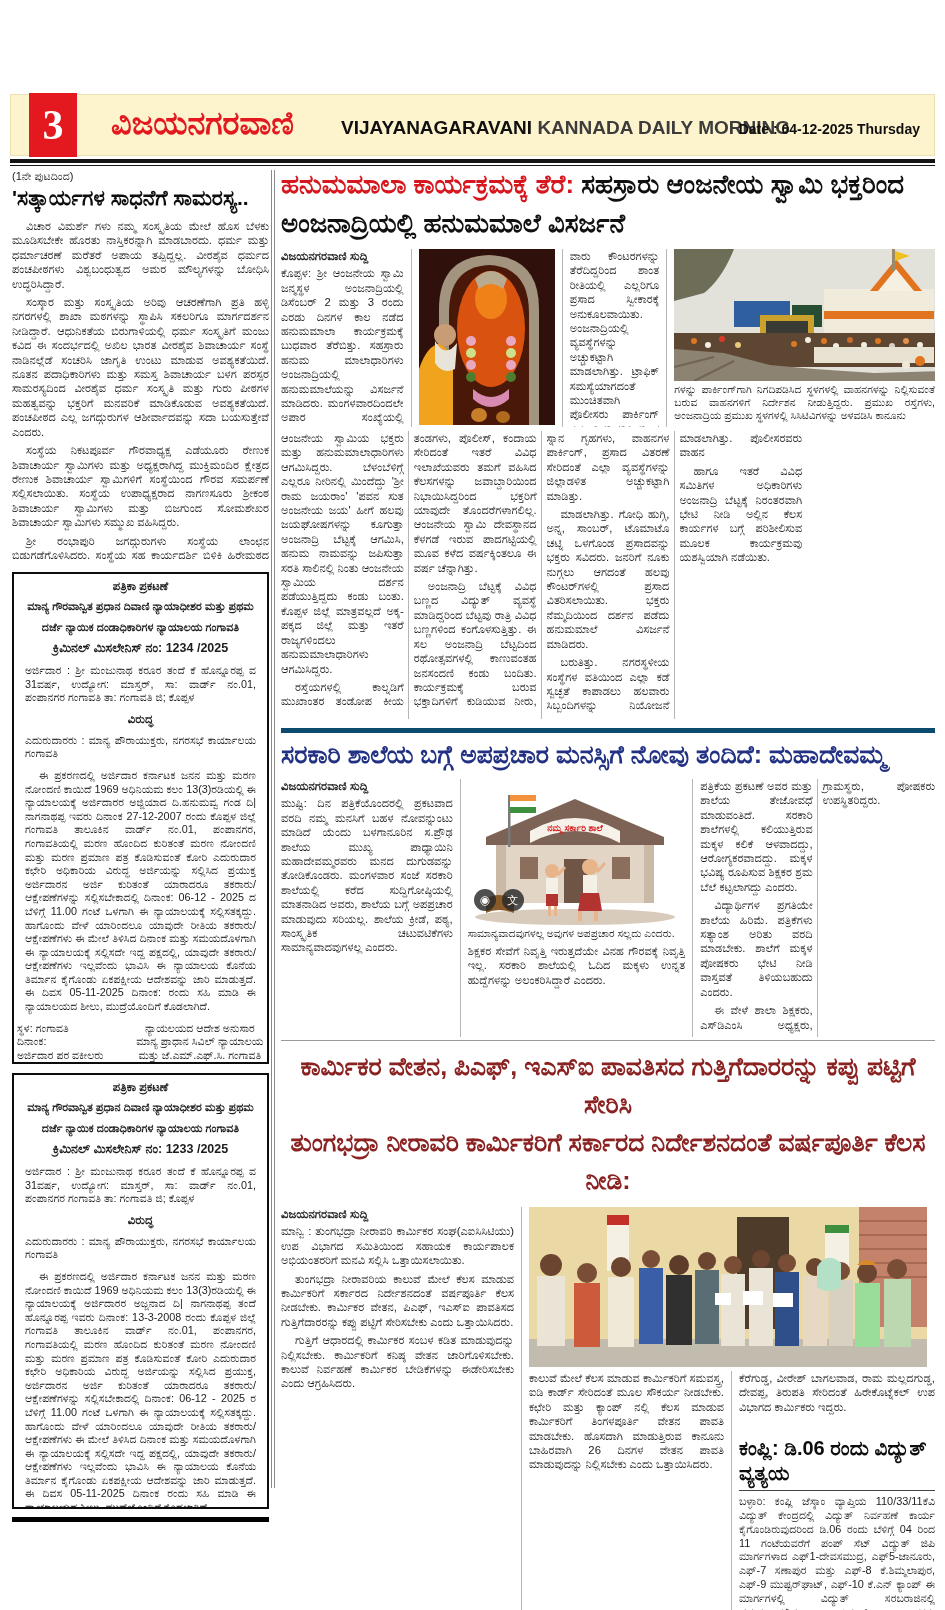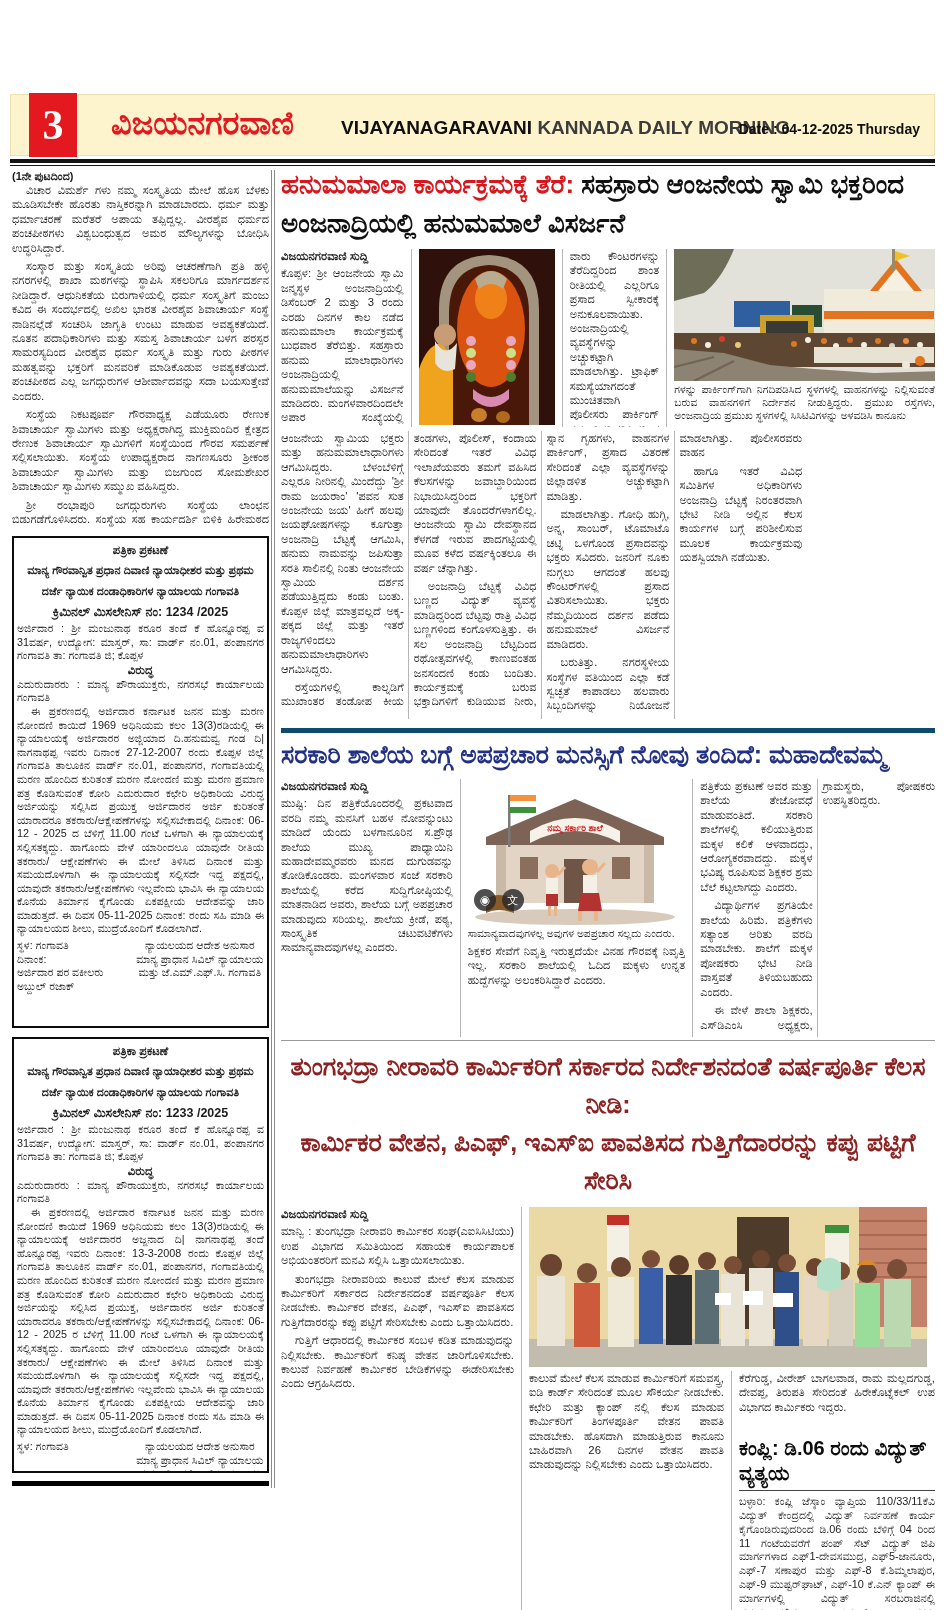--- a/index.html
+++ b/index.html
@@ -18,28 +18,28 @@
   .hdate{position:absolute;right:14px;top:26px;font-size:14px;font-weight:bold;color:#101010;}
   .rule1{position:absolute;left:10px;top:159px;width:925px;height:4px;background:#141414;}
   .rule2{position:absolute;left:10px;top:165px;width:925px;height:1px;background:#141414;}
   
   .body-txt{font-size:11.3px;line-height:14.4px;text-align:justify;color:#222;}
   .byline{font-weight:bold;font-size:11.5px;margin:0 0 3px 0;}
   p{margin:0 0 4px 0;text-indent:14px;}
   p.nofirst{text-indent:0;}
   
   .leftcol{position:absolute;left:12px;top:170px;width:257px;}
-  .cont-tag{font-size:11px;font-weight:bold;margin:0;}
+  .cont-tag{font-size:11px;font-weight:normal;margin:0;}
   .lheadline{font-size:21px;font-weight:bold;color:#0d0d0d;line-height:26px;margin:2px 0 8px 0;}
   .lparas{height:344px;overflow:hidden;}
   .notice{border:2.5px solid #0c0c0c;padding:6px 3px;box-sizing:border-box;margin-top:9px;overflow:hidden;}
   .n-press{text-align:center;font-weight:bold;font-size:11.5px;margin:0;}
   .n-court{text-align:center;font-weight:bold;font-size:11px;line-height:21px;margin:3px 0;}
   .n-case{text-align:center;font-weight:bold;font-size:12.5px;margin:2px 0;}
-  .n-line{font-size:10.8px;line-height:13.6px;text-align:justify;margin:0;}
+  .n-line{font-size:10.8px;line-height:13.6px;text-align:justify;margin:8px;}
   .n-versus{text-align:center;font-weight:bold;font-size:11.5px;margin:1px 0;}
   .n-foot{display:flex;justify-content:space-between;font-size:10.8px;line-height:13.5px;margin-top:3px;}
   .n-foot .fl{width:46%;}
   .n-foot .fr{width:52%;text-align:center;}
   .thickline{height:5px;background:#000;margin-top:8px;}
   
   .vsep{position:absolute;left:271px;top:170px;height:1318px;width:2px;
         border-left:1px solid #8a8a8a;border-right:1px solid #8a8a8a;}
   
   .a1{position:absolute;left:281px;top:165px;width:654px;}
@@ -84,20 +84,21 @@
       </div>
     <div class="masthead-kn">ವಿಜಯನಗರವಾಣಿ</div>
     <div class="masthead-en"><span class="b">VIJAYANAGARAVANI</span><span class="r"> KANNADA DAILY MORNING</span></div>
     <div class="hdate">Date : 04-12-2025 Thursday</div>
   </div>
   <div class="rule1"></div>
   <div class="rule2"></div>
 
   <div class="leftcol">
     <p class="cont-tag nofirst">(1ನೇ ಪುಟದಿಂದ)</p>
+    <div class="lheadline">'ಸತ್ಕಾರ್ಯಗಳ ಸಾಧನೆಗೆ ಸಾಮರಸ್ಯ..</div>
     <div class="lparas body-txt">
       <p>ವಿಚಾರ ವಿಮರ್ಶೆ ಗಳು ನಮ್ಮ ಸಂಸ್ಕೃತಿಯ ಮೇಲೆ ಹೊಸ ಬೆಳಕು ಮೂಡಿಸಬೇಕೇ ಹೊರತು ನಾಸ್ತಿಕರನ್ನಾಗಿ ಮಾಡಬಾರದು. ಧರ್ಮ ಮತ್ತು ಧರ್ಮಾಚರಣೆ ಮರೆತರೆ ಅಪಾಯ ತಪ್ಪಿದ್ದಲ್ಲ. ವೀರಶೈವ ಧರ್ಮದ ಪಂಚಪೀಠಗಳು ವಿಶ್ವಬಂಧುತ್ವದ ಅಮರ ಮೌಲ್ಯಗಳನ್ನು ಬೋಧಿಸಿ ಉದ್ಧರಿಸಿದ್ದಾರೆ.</p>
       <p>ಸಂಸ್ಕಾರ ಮತ್ತು ಸಂಸ್ಕೃತಿಯ ಅರಿವು ಆಚರಣೆಗಾಗಿ ಪ್ರತಿ ಹಳ್ಳಿ ನಗರಗಳಲ್ಲಿ ಶಾಖಾ ಮಠಗಳನ್ನು ಸ್ಥಾಪಿಸಿ ಸಕಲರಿಗೂ ಮಾರ್ಗದರ್ಶನ ನೀಡಿದ್ದಾರೆ. ಆಧುನಿಕತೆಯ ಬಿರುಗಾಳಿಯಲ್ಲಿ ಧರ್ಮ ಸಂಸ್ಕೃತಿಗೆ ಮಂಜು ಕವಿದ ಈ ಸಂದರ್ಭದಲ್ಲಿ ಅಖಿಲ ಭಾರತ ವೀರಶೈವ ಶಿವಾಚಾರ್ಯ ಸಂಸ್ಥೆ ನಾಡಿನಲ್ಲೆಡೆ ಸಂಚರಿಸಿ ಜಾಗೃತಿ ಉಂಟು ಮಾಡುವ ಅವಶ್ಯಕತೆಯಿದೆ. ನೂತನ ಪದಾಧಿಕಾರಿಗಳು ಮತ್ತು ಸಮಸ್ತ ಶಿವಾಚಾರ್ಯ ಬಳಗ ಪರಸ್ಪರ ಸಾಮರಸ್ಯದಿಂದ ವೀರಶೈವ ಧರ್ಮ ಸಂಸ್ಕೃತಿ ಮತ್ತು ಗುರು ಪೀಠಗಳ ಮಹತ್ವವನ್ನು ಭಕ್ತರಿಗೆ ಮನವರಿಕೆ ಮಾಡಿಕೊಡುವ ಅವಶ್ಯಕತೆಯಿದೆ. ಪಂಚಪೀಠದ ಎಲ್ಲ ಜಗದ್ಗುರುಗಳ ಆಶೀರ್ವಾದವನ್ನು ಸದಾ ಬಯಸುತ್ತೇವೆ ಎಂದರು.</p>
       <p>ಸಂಸ್ಥೆಯ ನಿಕಟಪೂರ್ವ ಗೌರವಾಧ್ಯಕ್ಷ ಎಡೆಯೂರು ರೇಣುಕ ಶಿವಾಚಾರ್ಯ ಸ್ವಾಮಿಗಳು ಮತ್ತು ಅಧ್ಯಕ್ಷರಾಗಿದ್ದ ಮುಕ್ತಿಮಂದಿರ ಕ್ಷೇತ್ರದ ರೇಣುಕ ಶಿವಾಚಾರ್ಯ ಸ್ವಾಮಿಗಳಿಗೆ ಸಂಸ್ಥೆಯಿಂದ ಗೌರವ ಸಮರ್ಪಣೆ ಸಲ್ಲಿಸಲಾಯಿತು. ಸಂಸ್ಥೆಯ ಉಪಾಧ್ಯಕ್ಷರಾದ ನಾಗಣಸೂರು ಶ್ರೀಕಂಠ ಶಿವಾಚಾರ್ಯ ಸ್ವಾಮಿಗಳು ಮತ್ತು ಬಿಜಗುಂದ ಸೋಮಶೇಖರ ಶಿವಾಚಾರ್ಯ ಸ್ವಾಮಿಗಳು ಸಮ್ಮುಖ ವಹಿಸಿದ್ದರು.</p>
       <p>ಶ್ರೀ ರಂಭಾಪುರಿ ಜಗದ್ಗುರುಗಳು ಸಂಸ್ಥೆಯ ಲಾಂಛನ ಬಿಡುಗಡೆಗೊಳಿಸಿದರು. ಸಂಸ್ಥೆಯ ಸಹ ಕಾರ್ಯದರ್ಶಿ ಬಿಳಿಕಿ ಹಿರೇಮಠದ ರಾಜೇಶ್ವರ ಶಿವಾಚಾರ್ಯ ಸ್ವಾಮಿ, ಡಾ.ಜಿ.ಎಂ.ಚಂದ್ರಶೇಖರಯ್ಯ, ಶಂಭುಲಿಂಗ ಗಯ್ಯ ಸಿ.ಹಿರೇಮಠ, ಎಂ.ರಾಜಶೇಖರ, ದೇವಾಪುರ ಹಿರೇಮಠದ ಶಿವ ಮೂರ್ತಿ ಶಿವಾಚಾರ್ಯ ಸ್ವಾಮಿ, ಶ್ರೀನಿವಾಸ ಸರಡಗಿಯ ಡಾ.ರೇವಣಸಿದ್ಧ ಶಿವಾಚಾರ್ಯ ಸ್ವಾಮಿ, ಸಮಾರಂಭದಲ್ಲಿ ಉಪಸ್ಥಿತರಿದ್ದರು.</p>
     </div>
 
     <div class="notice" style="height:492px;">
       <p class="n-press nofirst">ಪತ್ರಿಕಾ ಪ್ರಕಟಣೆ</p>
       <div class="n-court">ಮಾನ್ಯ ಗೌರವಾನ್ವಿತ ಪ್ರಧಾನ ದಿವಾಣಿ ನ್ಯಾಯಾಧೀಶರ ಮತ್ತು ಪ್ರಥಮ ದರ್ಜೆ ನ್ಯಾಯಿಕ ದಂಡಾಧಿಕಾರಿಗಳ ನ್ಯಾಯಾಲಯ ಗಂಗಾವತಿ</div>
@@ -266,22 +267,22 @@
       </div>
       <div class="a2-right csep body-txt">
         <p class="nofirst">ಪತ್ರಿಕೆಯ ಪ್ರಕಟಣೆ ಅವರ ಮತ್ತು ಶಾಲೆಯ ತೇಜೋವಧೆ ಮಾಡುವಂತಿದೆ. ಸರಕಾರಿ ಶಾಲೆಗಳಲ್ಲಿ ಕಲಿಯುತ್ತಿರುವ ಮಕ್ಕಳ ಕಲಿಕೆ ಆಳವಾದದ್ದು, ಆರೋಗ್ಯಕರವಾದದ್ದು. ಮಕ್ಕಳ ಭವಿಷ್ಯ ರೂಪಿಸುವ ಶಿಕ್ಷಕರ ಶ್ರಮ ಬೆಲೆ ಕಟ್ಟಲಾಗದ್ದು ಎಂದರು.</p>
         <p>ವಿದ್ಯಾರ್ಥಿಗಳ ಪ್ರಗತಿಯೇ ಶಾಲೆಯ ಹಿರಿಮೆ. ಪತ್ರಿಕೆಗಳು ಸತ್ಯಾಂಶ ಅರಿತು ವರದಿ ಮಾಡಬೇಕು. ಶಾಲೆಗೆ ಮಕ್ಕಳ ಪೋಷಕರು ಭೇಟಿ ನೀಡಿ ವಾಸ್ತವತೆ ತಿಳಿಯಬಹುದು ಎಂದರು.</p>
         <p>ಈ ವೇಳೆ ಶಾಲಾ ಶಿಕ್ಷಕರು, ಎಸ್‌ಡಿಎಂಸಿ ಅಧ್ಯಕ್ಷರು, ಗ್ರಾಮಸ್ಥರು, ಪೋಷಕರು ಉಪಸ್ಥಿತರಿದ್ದರು.</p>
       </div>
     </div>
   </div>
 
   <div class="a3">
+    <div class="hl">ಕಾರ್ಮಿಕರ ವೇತನ, ಪಿಎಫ್, ಇಎಸ್‌ಐ ಪಾವತಿಸದ ಗುತ್ತಿಗೆದಾರರನ್ನು ಕಪ್ಪು ಪಟ್ಟಿಗೆ ಸೇರಿಸಿ</div>
     <div class="hl">ತುಂಗಭದ್ರಾ ನೀರಾವರಿ ಕಾರ್ಮಿಕರಿಗೆ ಸರ್ಕಾರದ ನಿರ್ದೇಶನದಂತೆ ವರ್ಷಪೂರ್ತಿ ಕೆಲಸ ನೀಡಿ:</div>
-    <div class="hl">ಕಾರ್ಮಿಕರ ವೇತನ, ಪಿಎಫ್, ಇಎಸ್‌ಐ ಪಾವತಿಸದ ಗುತ್ತಿಗೆದಾರರನ್ನು ಕಪ್ಪು ಪಟ್ಟಿಗೆ ಸೇರಿಸಿ</div>
     <div class="a3-row">
       <div class="a3-left body-txt">
         <p class="byline nofirst">ವಿಜಯನಗರವಾಣಿ ಸುದ್ದಿ</p>
         <p class="nofirst">ಮಾನ್ವಿ : ತುಂಗಭದ್ರಾ ನೀರಾವರಿ ಕಾರ್ಮಿಕರ ಸಂಘ(ಎಐಸಿಸಿಟಿಯು) ಉಪ ವಿಭಾಗದ ಸಮಿತಿಯಿಂದ ಸಹಾಯಕ ಕಾರ್ಯಪಾಲಕ ಅಭಿಯಂತರರಿಗೆ ಮನವಿ ಸಲ್ಲಿಸಿ ಒತ್ತಾಯಿಸಲಾಯಿತು.</p>
         <p>ತುಂಗಭದ್ರಾ ನೀರಾವರಿಯ ಕಾಲುವೆ ಮೇಲೆ ಕೆಲಸ ಮಾಡುವ ಕಾರ್ಮಿಕರಿಗೆ ಸರ್ಕಾರದ ನಿರ್ದೇಶನದಂತೆ ವರ್ಷಪೂರ್ತಿ ಕೆಲಸ ನೀಡಬೇಕು. ಕಾರ್ಮಿಕರ ವೇತನ, ಪಿಎಫ್, ಇಎಸ್‌ಐ ಪಾವತಿಸದ ಗುತ್ತಿಗೆದಾರರನ್ನು ಕಪ್ಪು ಪಟ್ಟಿಗೆ ಸೇರಿಸಬೇಕು ಎಂದು ಒತ್ತಾಯಿಸಿದರು.</p>
         <p>ಗುತ್ತಿಗೆ ಆಧಾರದಲ್ಲಿ ಕಾರ್ಮಿಕರ ಸಂಬಳ ಕಡಿತ ಮಾಡುವುದನ್ನು ನಿಲ್ಲಿಸಬೇಕು. ಕಾರ್ಮಿಕರಿಗೆ ಕನಿಷ್ಠ ವೇತನ ಜಾರಿಗೊಳಿಸಬೇಕು. ಕಾಲುವೆ ನಿರ್ವಹಣೆ ಕಾರ್ಮಿಕರ ಬೇಡಿಕೆಗಳನ್ನು ಈಡೇರಿಸಬೇಕು ಎಂದು ಆಗ್ರಹಿಸಿದರು.</p>
       </div>
       <div class="a3-right csep">
         <svg width="398" height="160" viewBox="0 0 398 160">
           <rect width="398" height="160" fill="#ead9a4"></rect>

